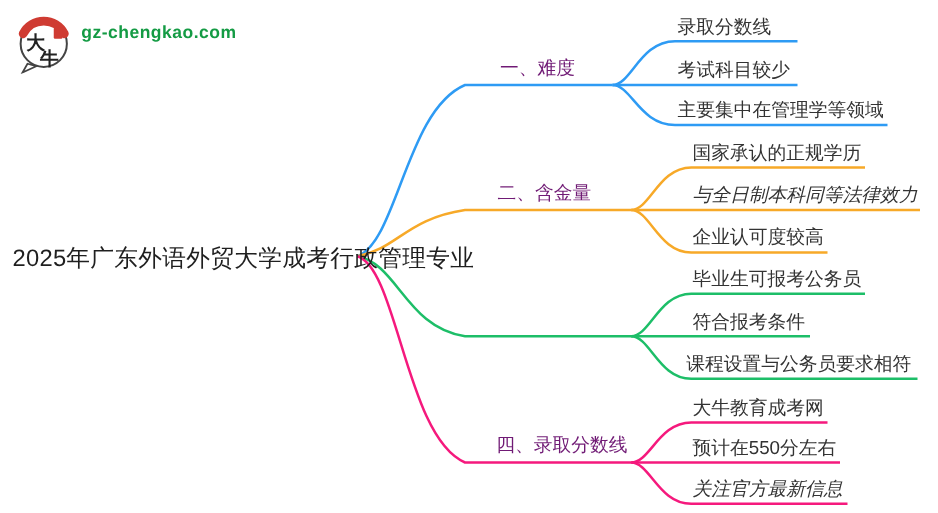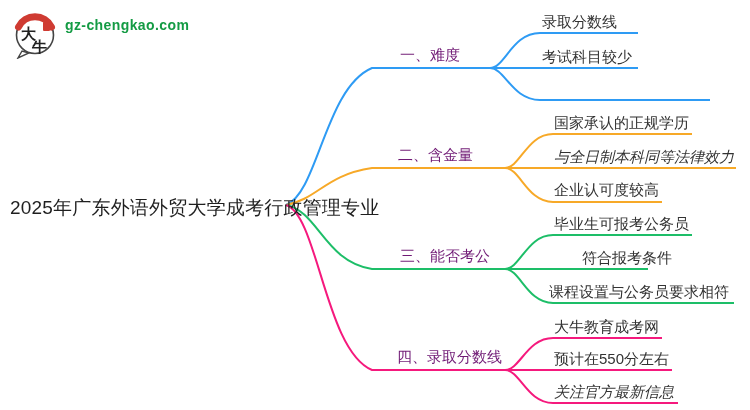--- a/index.html
+++ b/index.html
@@ -57,31 +57,31 @@
     </svg>
     <div class="logo-text">
       <div class="logo-url">gz-chengkao.com</div>
     </div>
   </div>
 
   <div class="txt root-label" style="left:10px;top:198px;">2025年广东外语外贸大学成考行政管理专业</div>
 
   <div class="txt branch-label" style="left:400px;top:47px;">一、难度</div>
   <div class="txt branch-label" style="left:398px;top:147px;">二、含金量</div>
-  <div class="txt branch-label" style="left:400px;top:248px;">三、能否考公</div>
   <div class="txt branch-label" style="left:397px;top:349px;">四、录取分数线</div>
 
   <div class="txt leaf-label" style="left:542px;top:14px;">录取分数线</div>
   <div class="txt leaf-label" style="left:542px;top:49px;">考试科目较少</div>
+  <div class="txt leaf-label" style="left:542px;top:81px;">主要集中在管理学等领域</div>
 
   <div class="txt leaf-label" style="left:554px;top:115px;">国家承认的正规学历</div>
   <div class="txt leaf-label" style="left:554px;top:149px;font-style:italic;">与全日制本科同等法律效力</div>
   <div class="txt leaf-label" style="left:554px;top:183px;font-family:Liberation Serif, serif;">企业认可度较高</div>
 
   <div class="txt leaf-label" style="left:554px;top:216px;">毕业生可报考公务员</div>
-  <div class="txt leaf-label" style="left:554px;top:250px;margin-left:28px;">符合报考条件</div>
+  <div class="txt leaf-label" style="left:554px;top:250px;">符合报考条件</div>
   <div class="txt leaf-label" style="left:549px;top:284px;">课程设置与公务员要求相符</div>
 
   <div class="txt leaf-label" style="left:554px;top:319px;">大牛教育成考网</div>
   <div class="txt leaf-label" style="left:554px;top:351px;">预计在550分左右</div>
   <div class="txt leaf-label" style="left:554px;top:384px;font-style:italic;">关注官方最新信息</div>
 
 </div>
 
 </body></html>

